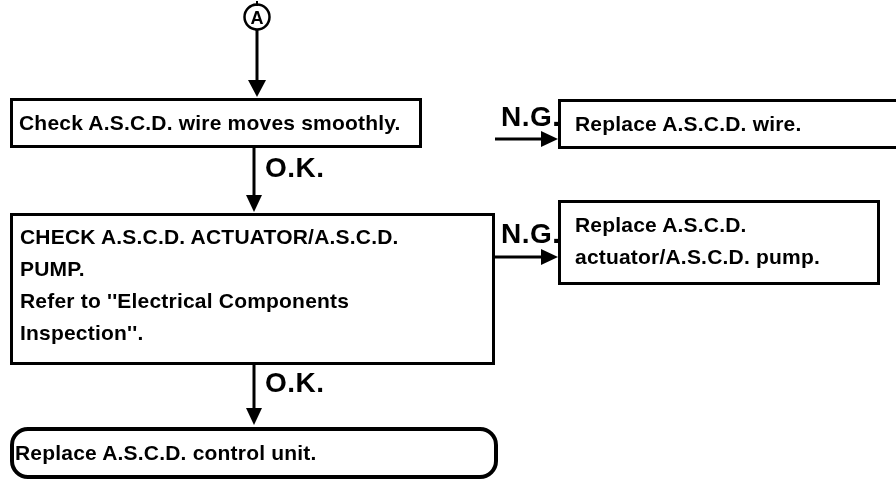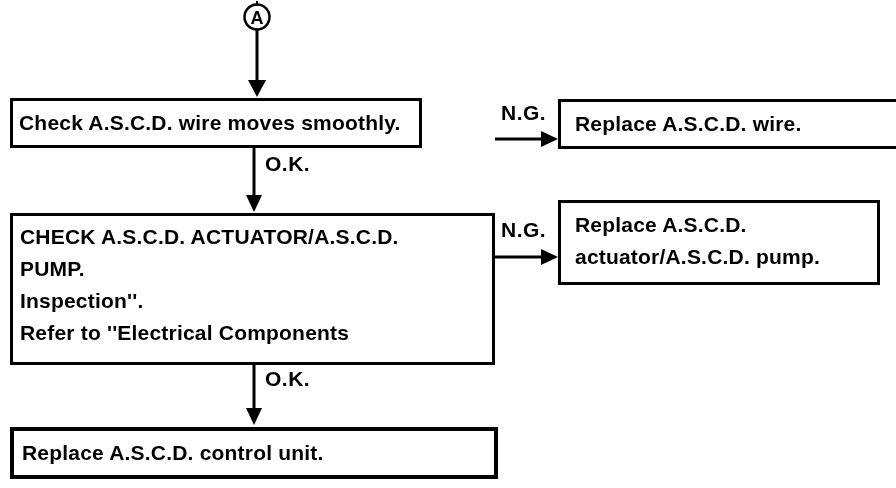--- a/index.html
+++ b/index.html
@@ -40,21 +40,21 @@
     display: flex;
     align-items: center;
   }
   .box .line {
     line-height: 32px;
     white-space: nowrap;
   }
   .lbl {
     position: absolute;
     font-weight: 700;
-    font-size: 21px;
+    font-size: 28px;
     letter-spacing: 0.5px;
     color: var(--text);
     white-space: nowrap;
   }
   svg .stroke {
     stroke: var(--line);
     stroke-width: 3;
     fill: none;
   }
   svg .fill {
@@ -121,30 +121,30 @@
 
   <div class="box single" style="left:558px; top:99px; width:353px; height:50px; padding-left:14px;text-align:right;">
     <span>Replace A.S.C.D. wire.</span>
   </div>
 
   <div class="lbl" style="left:265px; top:152px;">O.K.</div>
 
   <div class="box" style="left:10px; top:213px; width:485px; height:152px; padding:5px 6px 0 7px;">
     <div class="line">CHECK A.S.C.D. ACTUATOR/A.S.C.D.</div>
     <div class="line">PUMP.</div>
+    <div class="line">Refer to ''Electrical Components</div>
     <div class="line">Inspection''.</div>
-    <div class="line">Refer to ''Electrical Components</div>
   </div>
 
   <div class="lbl" style="left:501px; top:218px;">N.G.</div>
 
   <div class="box" style="left:558px; top:200px; width:322px; height:85px; padding:6px 6px 0 14px;">
     <div class="line">Replace A.S.C.D.</div>
     <div class="line">actuator/A.S.C.D. pump.</div>
   </div>
 
   <div class="lbl" style="left:265px; top:367px;">O.K.</div>
 
-  <div class="box single" style="left:10px; top:427px; width:488px; height:52px; border-width:4px; padding-left:8px;">
+  <div class="box single" style="left:10px; top:427px; width:488px; height:52px; border-width:4px; padding-left:1px;border-radius:18px;">
     <span>Replace A.S.C.D. control unit.</span>
   </div>
 
 </div>
 
 </body></html>

